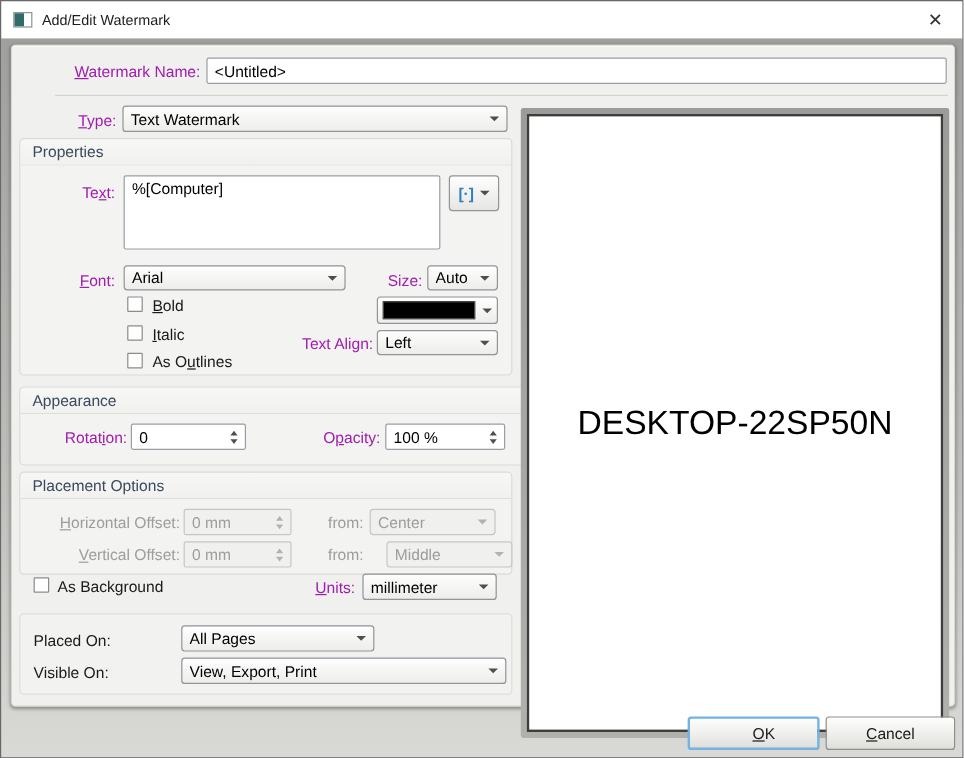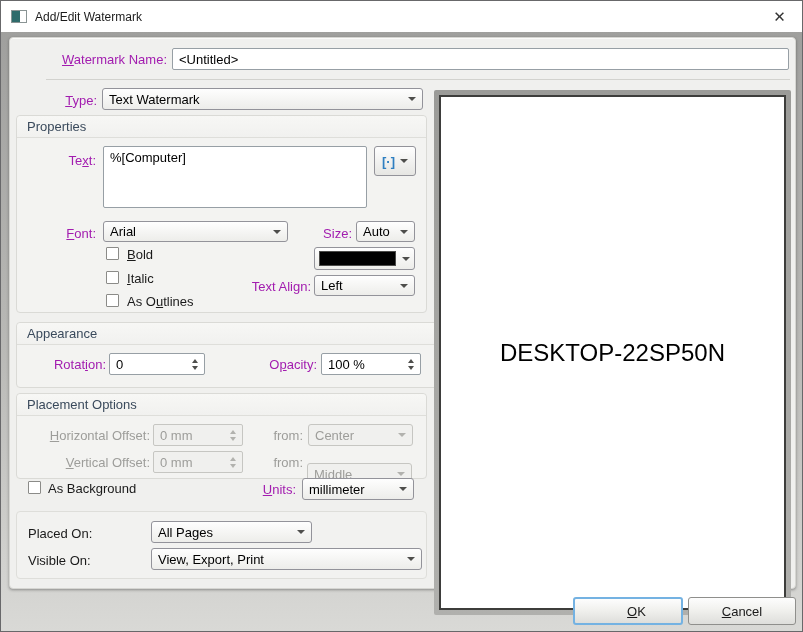--- a/index.html
+++ b/index.html
@@ -51,21 +51,21 @@
     border-radius:4px 4px 0 0;}
   .macro{position:absolute;border:1px solid #93939a;border-radius:3px;
     background:linear-gradient(#fefefe,#e6e6e3);display:flex;align-items:center;
     justify-content:center;gap:5px;padding:0 5px;}
   .macro-glyph{color:#2f7fc1;font-weight:bold;font-size:13px;}
   .swatch{flex:1;height:15px;background:#000;border:1px solid #4a4a48;margin-right:6px;}
   .preview{position:absolute;left:424px;top:52px;width:357px;height:525px;
     background:linear-gradient(#9b9b98,#b0b0ad);border-radius:2px;padding:5px;}
   .page{width:100%;height:100%;background:#fff;border:2px solid #3d3d3b;
     display:flex;align-items:center;justify-content:center;}
-  .wm-text{font-size:24px;color:#000;white-space:nowrap;letter-spacing:0px;}
+  .wm-text{font-size:28px;color:#000;white-space:nowrap;letter-spacing:0px;}
   .btn{position:absolute;height:28px;border:1px solid #8f8f8c;border-radius:3px;
     background:linear-gradient(#fdfdfd 0%,#f1f1ee 45%,#dededb 100%);
     display:flex;align-items:center;justify-content:center;color:#1a1a1a;cursor:default;}
   .btn.default{border:2px solid #74b2e2;padding-left:17px;}
 </style>
 </head>
 <body>
 
 <div class="window">
 
@@ -179,21 +179,21 @@
 
       <span class="lbl disabled" style="left:0;width:133px;top:61px;background:none !important;border:none !important;"><span></span><u>V</u><span>ertical Offset:</span></span>
       <div class="spin disabled" style="left:136px;top:57px;width:90px;height:22px;">
         <span>0 mm</span>
         <span class="spins">
             <span class="sp-up"></span>
             <span class="sp-dn"></span>
           </span>
       </div>
       <span class="lbl disabled" style="left:238px;width:48px;top:61px;background:none !important;border:none !important;">from:</span>
-      <div class="combo disabled" style="left:290px;top:57px;width:105px;height:22px;margin-top:12px;">
+      <div class="combo disabled" style="left:305px;top:57px;width:105px;height:22px;">
         <span class="cval">Middle</span>
         <span class="arr"></span>
       </div>
 
       <span class="chk" style="left:11px;top:87px;"></span>
       <span class="lbl-l" style="left:31px;top:87px;">As Background</span>
 
       <span class="lbl" style="left:205px;width:74px;top:88px;"><span></span><u>U</u><span>nits:</span></span>
       <div class="combo" style="left:285px;top:84px;width:112px;height:22px;">
         <span class="cval">millimeter</span>

